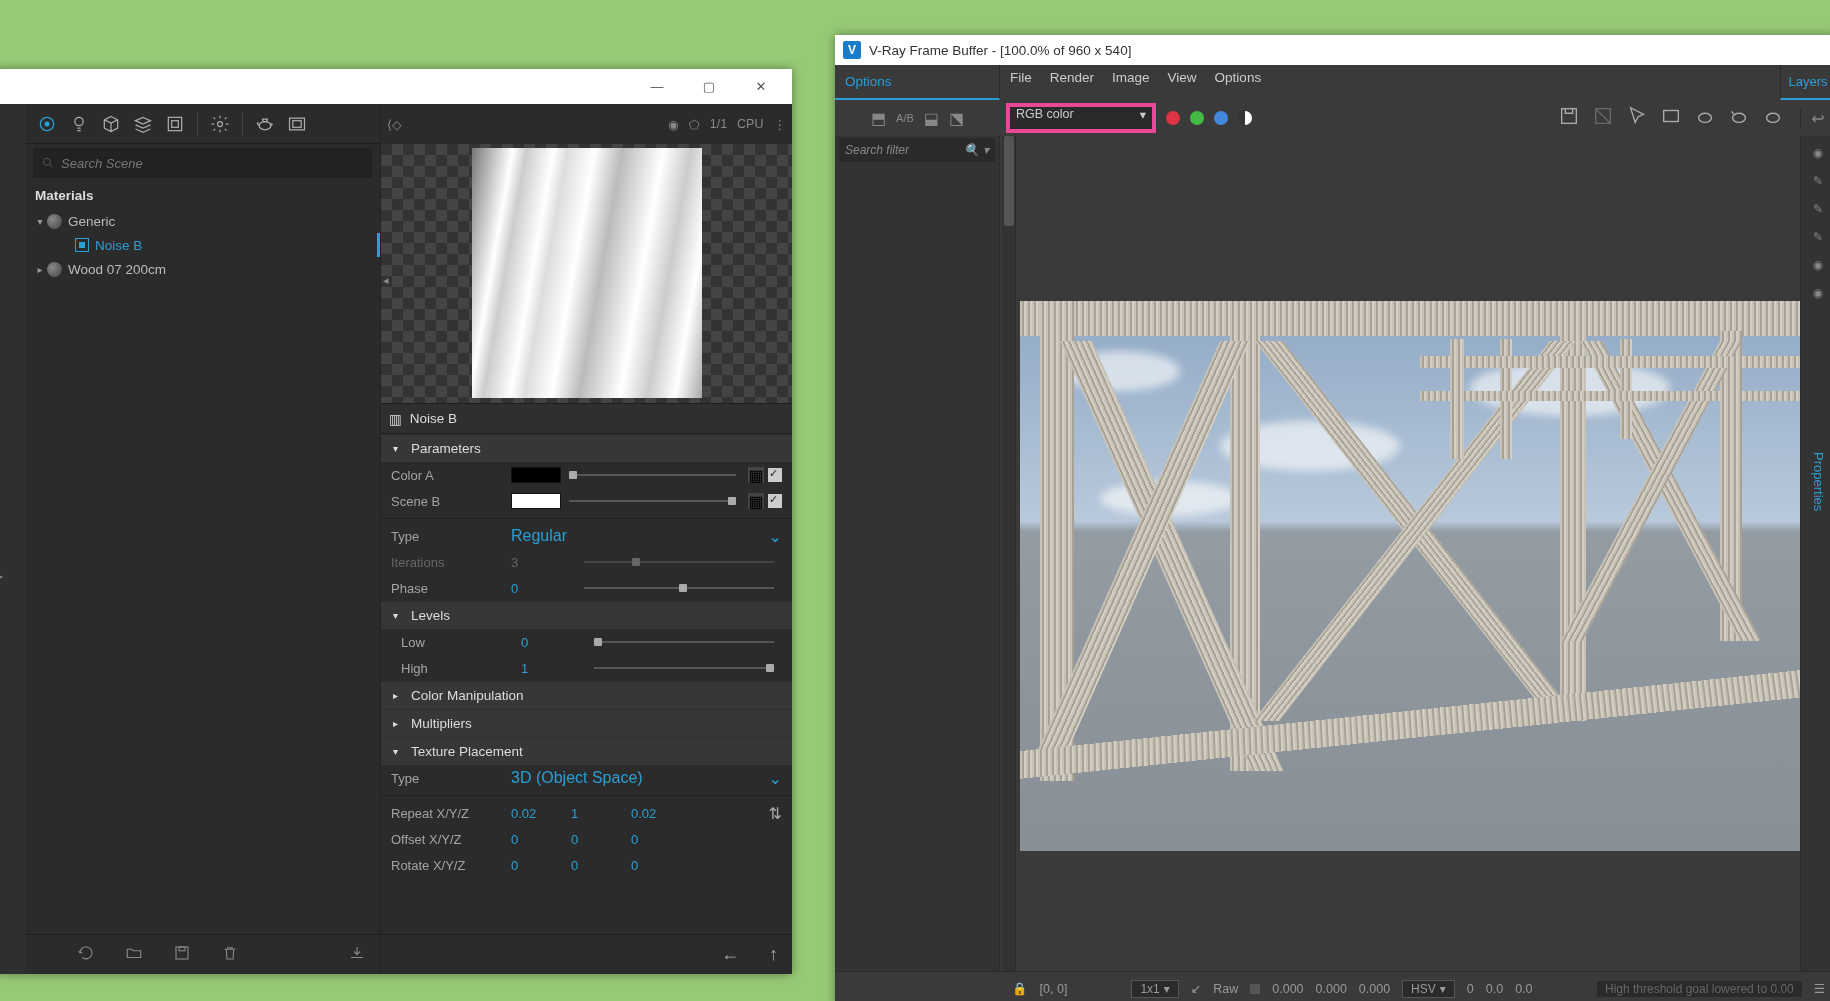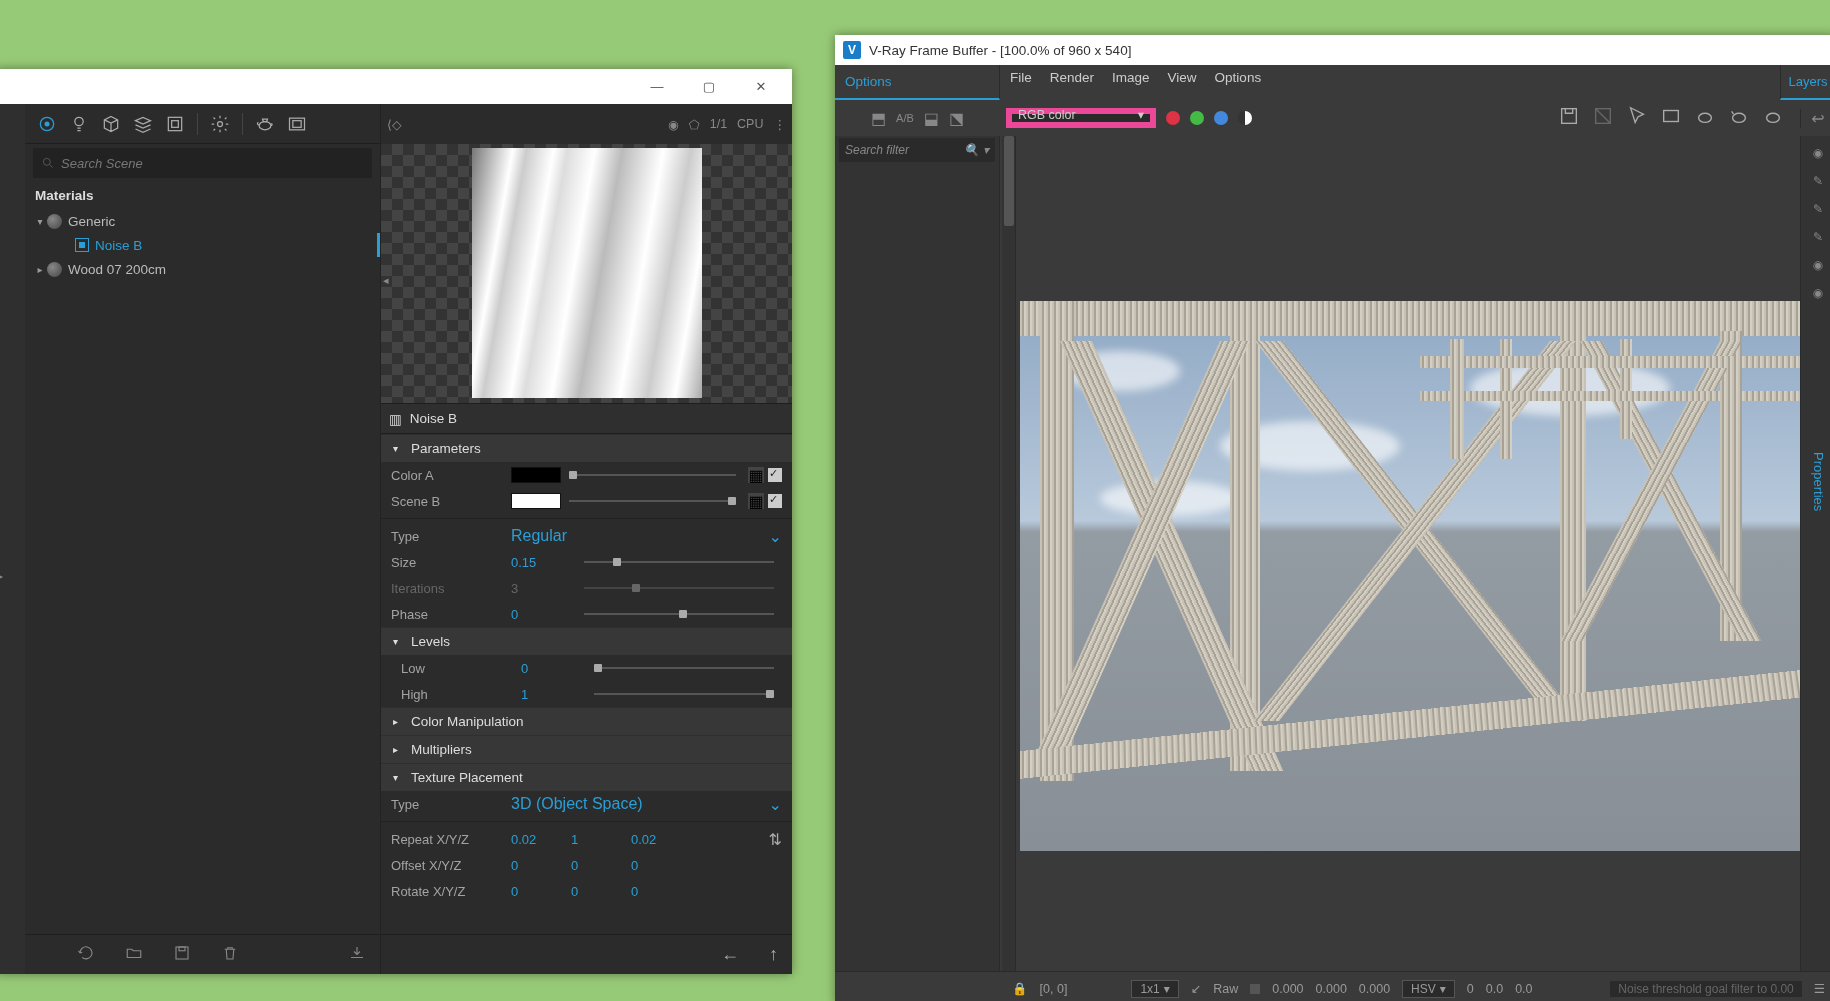--- a/index.html
+++ b/index.html
@@ -56,21 +56,21 @@
 .winR{position:absolute;left:835px;top:35px;width:1000px;height:970px;background:#3a3a3a;box-shadow:0 0 10px rgba(0,0,0,.4)}
 .winR .titlebar{height:30px;background:#fff;display:flex;align-items:center;padding:0 8px;font-size:13.5px;color:#333}
 .winR .titlebar .logo{width:18px;height:18px;background:#1a7dc9;border-radius:2px;margin-right:8px;display:flex;align-items:center;justify-content:center;color:#fff;font-weight:bold;font-size:12px}
 .winR .top{display:flex;height:35px}
 .winR .histbtn{width:165px;display:flex;align-items:center;padding:0 10px;color:#2a9fd6;font-size:13.5px;border-bottom:2px solid #2a9fd6;border-right:1px solid #2a2a2a}
 .winR .menubar{flex:1;display:flex;align-items:flex-start;padding:5px 10px;gap:18px;color:#ccc;font-size:13.5px}
 .winR .layersbtn{width:55px;display:flex;align-items:center;justify-content:center;color:#2a9fd6;font-size:13px;border-bottom:2px solid #2a9fd6;border-left:1px solid #2a2a2a}
 .winR .sub{display:flex;height:36px;align-items:center}
 .winR .sub .lgroup{width:165px;display:flex;gap:10px;padding:0 10px;align-items:center;justify-content:center}
 .winR .sub .mid{flex:1;display:flex;align-items:center;gap:10px;padding:0 6px}
-.winR .sub .mid .combo{width:150px;height:20px;background:#2a2a2a;border:6px solid #ec4899;display:flex;align-items:flex-end;justify-content:space-between;padding:0 6px;font-size:12.5px;color:#ccc}
+.winR .sub .mid .combo{width:150px;height:30px;background:#2a2a2a;border:4px solid #ec4899;display:flex;align-items:flex-start;justify-content:space-between;padding:0 6px;font-size:12.5px;color:#ccc}
 .winR .sub .dot{width:14px;height:14px;border-radius:50%}
 .winR .sub .ricons{display:flex;gap:12px;padding-right:10px;align-items:center}
 .winR .sub .ricons svg{width:22px;height:22px;stroke:#aaa;fill:none;stroke-width:1.5}
 .winR .sub .right-tools{width:35px;display:flex;align-items:center;justify-content:center;border-left:1px solid #2a2a2a}
 .winR .body{display:flex;height:calc(100% - 135px)}
 .winR .lside{width:165px;background:#333;border-right:1px solid #2a2a2a;display:flex;flex-direction:column}
 .winR .lside .srch{height:24px;margin:2px 4px 4px;background:#2a2a2a;display:flex;align-items:center;padding:0 6px;font-size:12px;color:#888;font-style:italic;justify-content:space-between}
 .winR .viewport{flex:1;background:#3a3a3a;position:relative;overflow:hidden}
 .winR .viewport .render{position:absolute;left:20px;top:165px;width:800px;height:550px;background:linear-gradient(to bottom,#8fa8c4 0%,#b8c9db 40%,#939ba3 42%,#888f96 100%)}
 .winR .rside{width:35px;background:#333;border-left:1px solid #2a2a2a;display:flex;flex-direction:column;align-items:center;padding-top:8px;gap:10px}
@@ -240,27 +240,20 @@
           </div>
         <span class="ib">▦</span>
         <span class="chk"></span>
       </div>
       <div class="divider"></div>
       <div class="row">
         <span class="lbl">Type</span>
         <span class="blue">Regular</span>
         <span style="flex:1"></span>
         <span class="blue">⌄</span>
-      </div>
-      <div class="row">
-        <span class="lbl">Size</span>
-        <span class="val">0.15</span>
-        <div class="slider">
-            <div class="h" style="left:15%"></div>
-          </div>
       </div>
       <div class="row">
         <span class="lbl dis">Iterations</span>
         <span class="val dis">3</span>
         <div class="slider" style="background:#444">
             <div class="h" style="left:25%;background:#666"></div>
           </div>
       </div>
       <div class="row">
         <span class="lbl">Phase</span>
@@ -473,16 +466,16 @@
     <span>0.000</span>
     <span>0.000</span>
     <span class="pill">
         <span>HSV</span>
         <span>▾</span>
       </span>
     <span>0</span>
     <span>0.0</span>
     <span>0.0</span>
     <span style="flex:1"></span>
-    <span class="dimbox">Noise threshold goal filter to 0.00</span>
+    <span class="dimbox">High threshold goal lowered to 0.00</span>
     <span>☰</span>
   </div>
 </div>
 
 </body></html>

